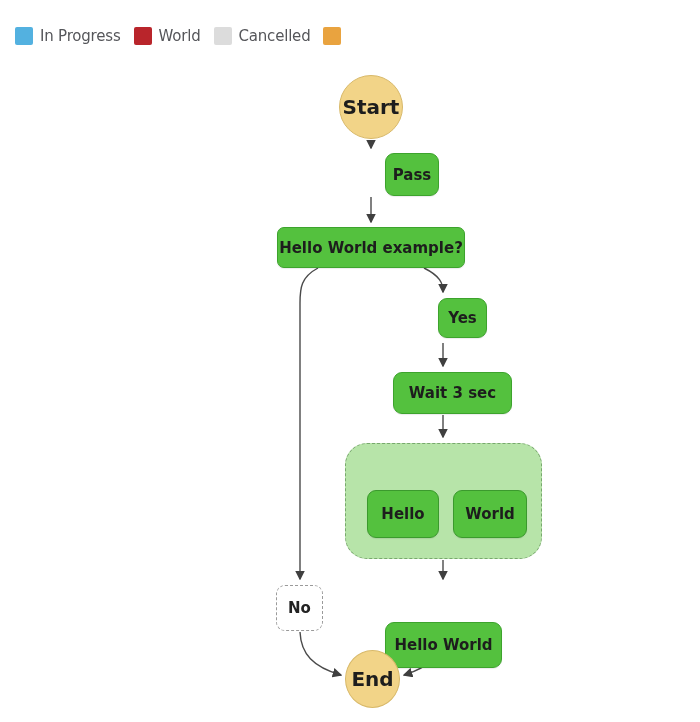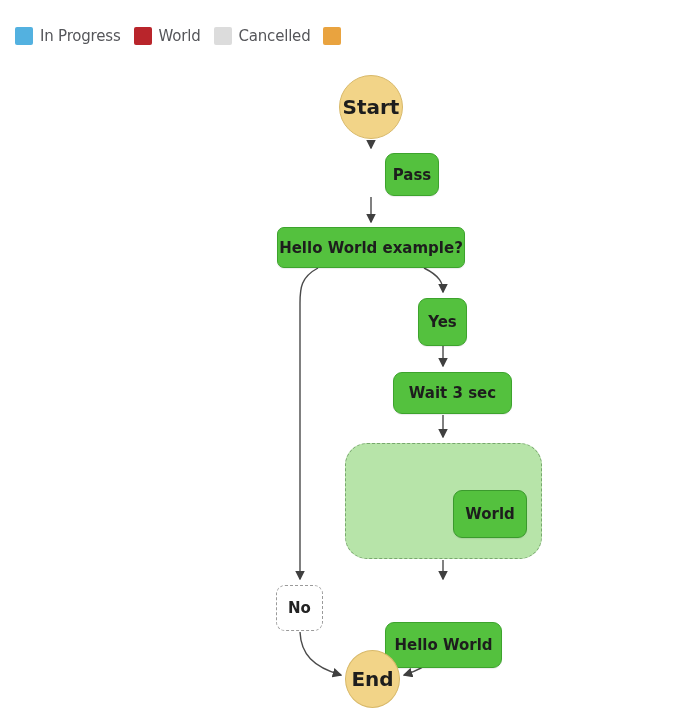--- a/index.html
+++ b/index.html
@@ -85,25 +85,26 @@
         <path marker-end="url(#arrow)" d="M443,632 C443,654 430,667 404,675"></path>
       </g>
     </svg>
 
     <div class="node terminal" style="left:339px;top:75px;width:64px;height:64px;">Start</div>
 
     <div class="node task" style="left:345px;top:153px;width:54px;height:43px;margin-left:40px;">Pass</div>
 
     <div class="node task" style="left:277px;top:227px;width:188px;height:41px;border-radius:7px;">Hello World example?</div>
 
-    <div class="node task" style="left:418px;top:298px;width:49px;height:48px;">Yes</div>
+    <div class="node task" style="left:438px;top:298px;width:49px;height:40px;">Yes</div>
 
     <div class="node task" style="left:393px;top:372px;width:119px;height:42px;">Wait 3 sec</div>
 
     <div class="parallel" style="left:345px;top:443px;width:197px;height:116px;">
+      <div class="node task" style="left:21px;top:46px;width:72px;height:48px;">Hello</div>
       <div class="node task" style="left:107px;top:46px;width:74px;height:48px;">World</div>
     </div>
 
     <div class="node task" style="left:385px;top:585px;width:117px;height:46px;margin-top:37px;">Hello World</div>
 
     <div class="node no-node" style="left:276px;top:585px;width:47px;height:46px;">No</div>
 
     <div class="node terminal" style="left:345px;top:650px;width:55px;height:58px;">End</div>
   </div>
 </div>

